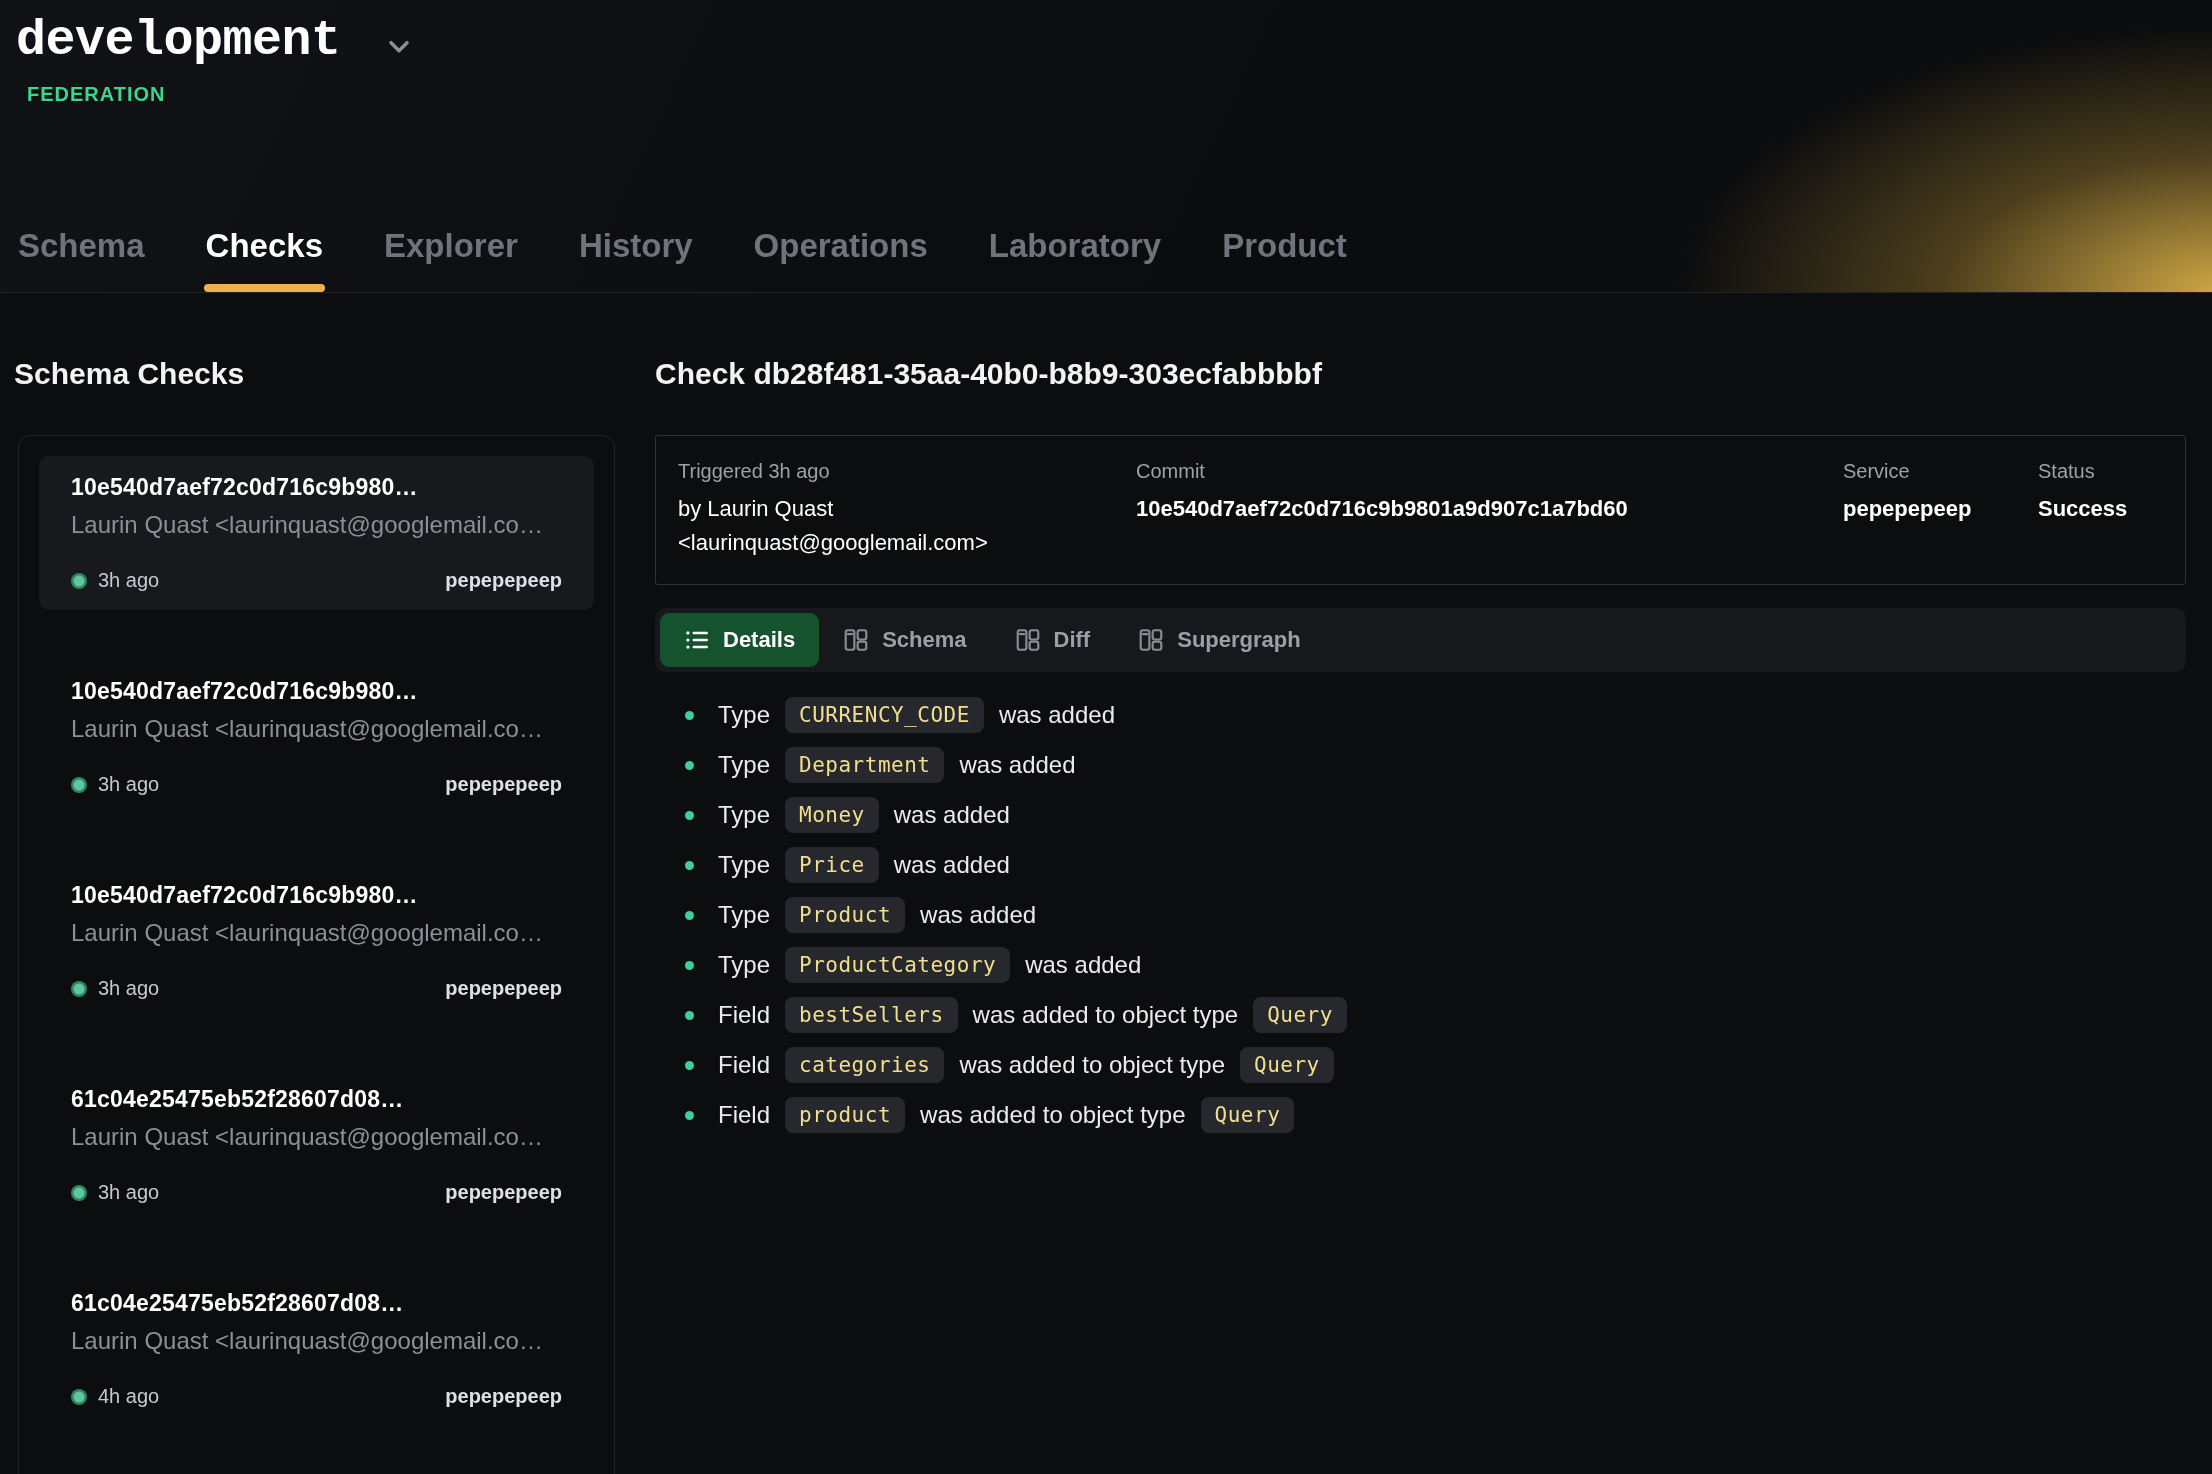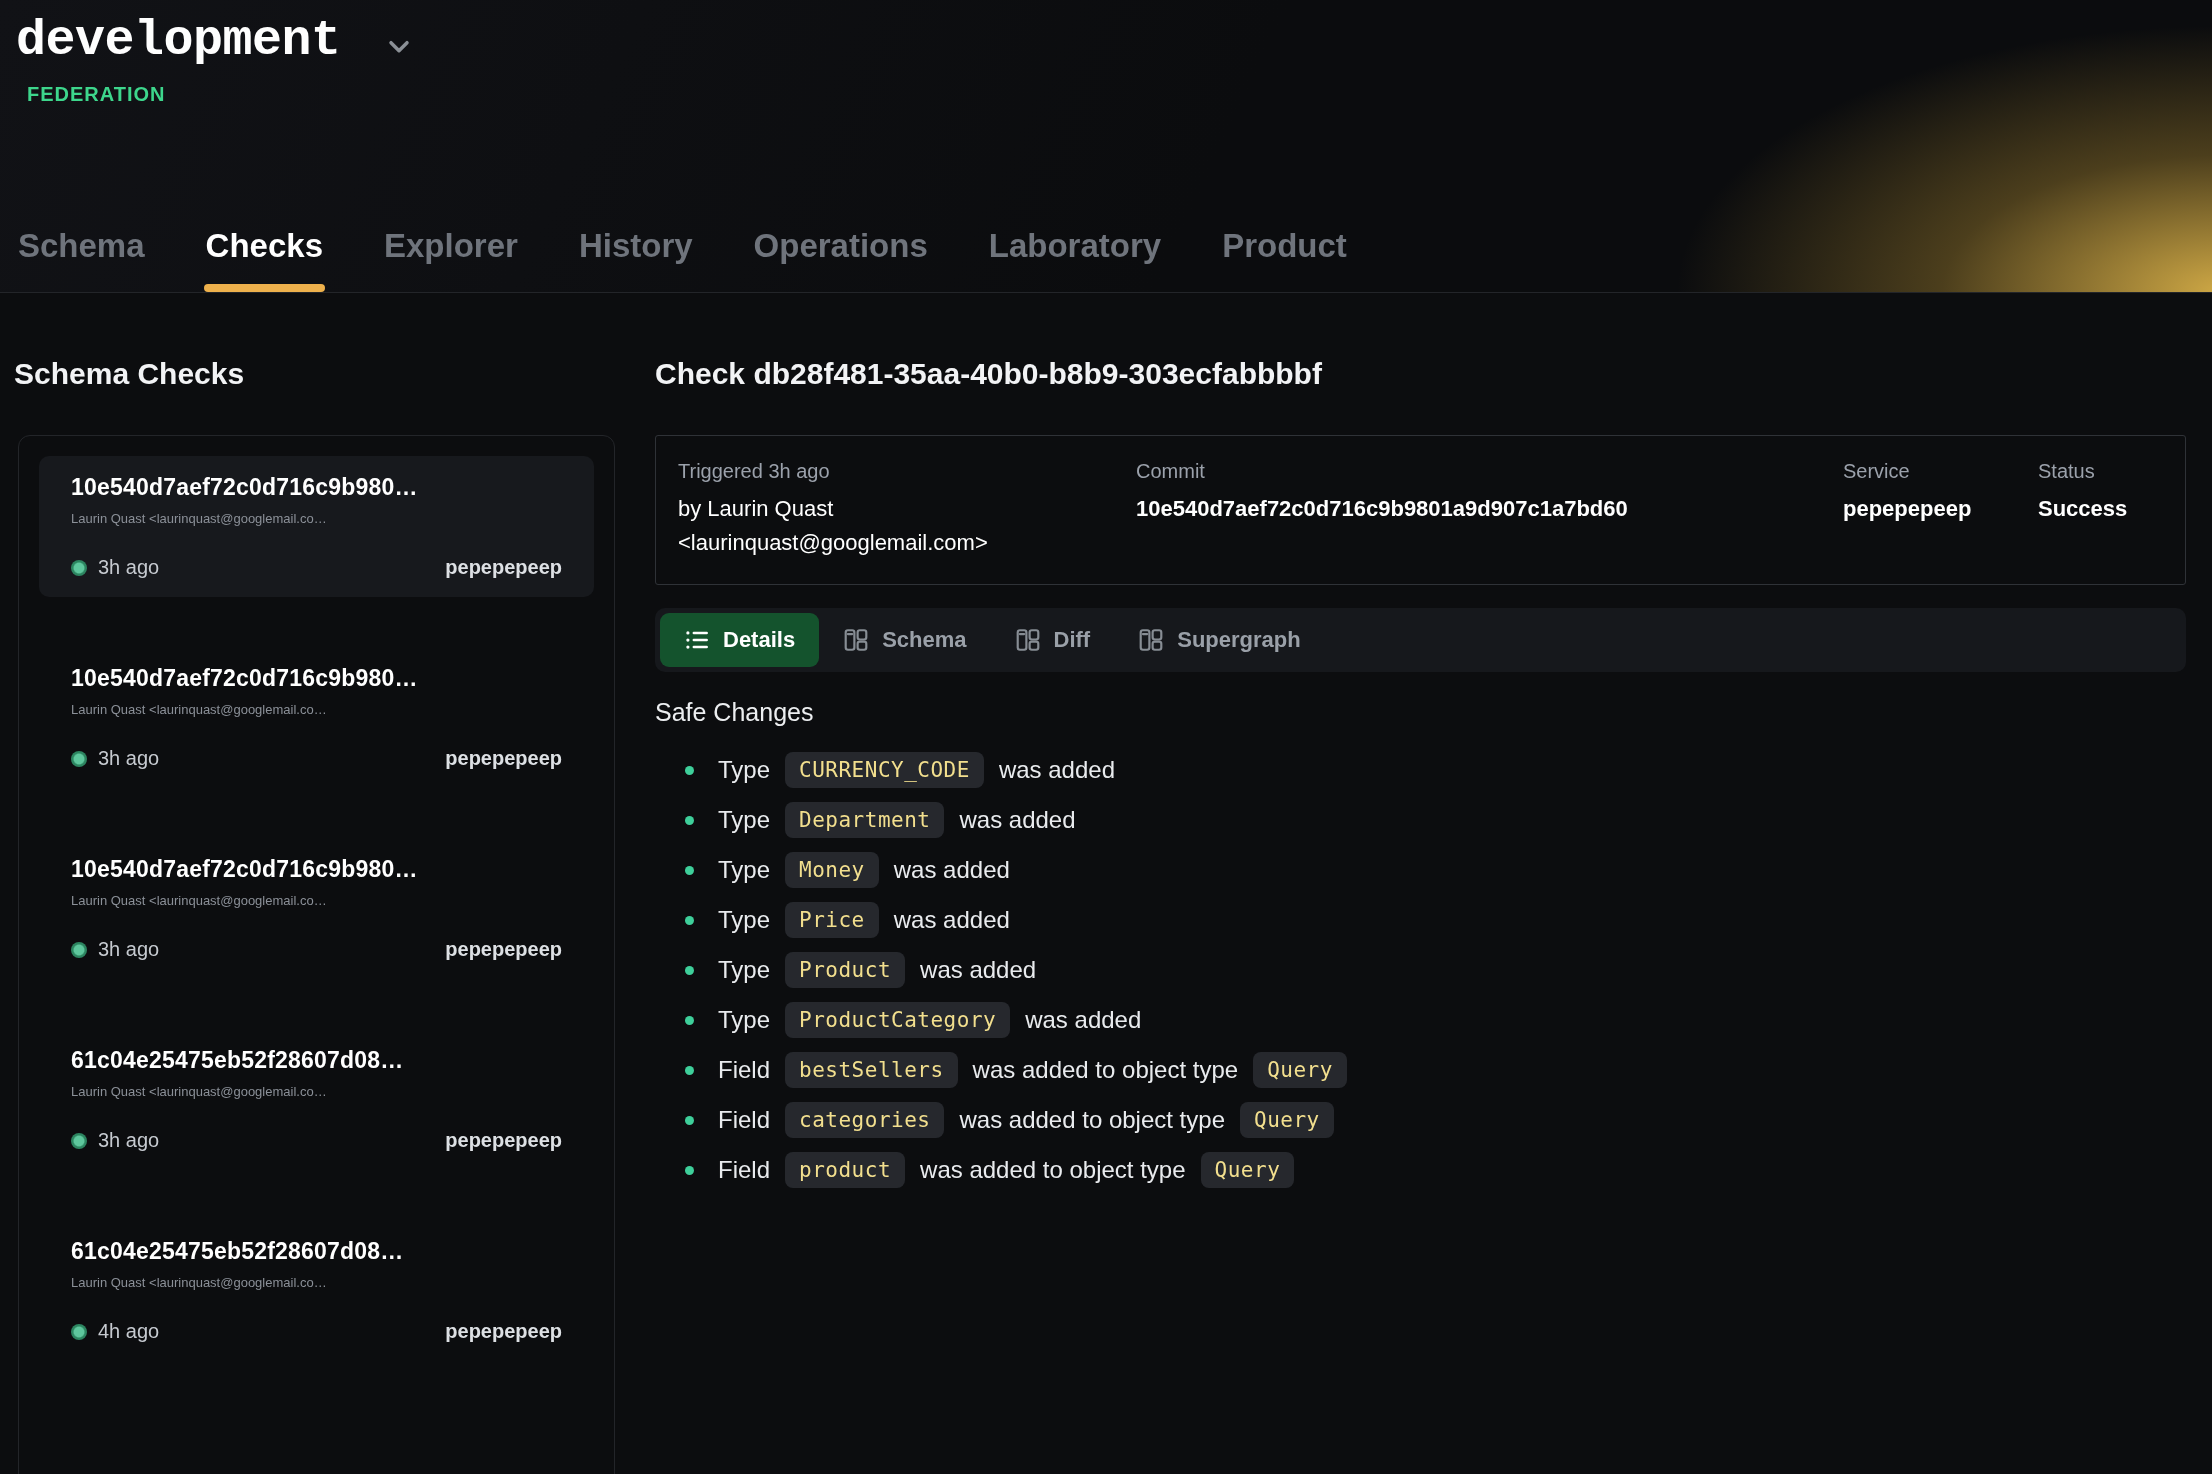--- a/index.html
+++ b/index.html
@@ -25,21 +25,21 @@
 
   
   .body{display:flex;align-items:flex-start;padding-top:64px;box-sizing:border-box;height:1181px;}
   aside{flex:none;width:655px;padding-left:14px;box-sizing:border-box;}
   .side-title{margin:0 0 44px 0;font-size:30px;font-weight:700;color:#f2f3f5;}
   .checks-box{margin-left:4px;width:597px;box-sizing:border-box;border:1px solid #232529;border-radius:12px;
               padding:20px;height:1400px;}
   .check-item{border-radius:10px;padding:18px 32px;margin-bottom:50px;cursor:pointer;}
   .check-item.selected{background:#17191d;}
   .check-hash{font-size:23px;font-weight:700;color:#fff;letter-spacing:0.2px;white-space:nowrap;overflow:hidden;}
-  .check-author{margin-top:10px;font-size:13px;color:#8b9098;white-space:nowrap;overflow:hidden;}
+  .check-author{margin-top:10px;font-size:24px;color:#8b9098;white-space:nowrap;overflow:hidden;}
   .check-meta{display:flex;align-items:center;margin-top:30px;font-size:20px;color:#c6cad0;}
   .dot{flex:none;width:16px;height:16px;border-radius:50%;margin-right:11px;
        background:radial-gradient(circle at 50% 50%, #5ec79d 0 42%, #2c8560 54% 100%);}
   .check-svc{margin-left:auto;font-weight:700;color:#dde0e4;}
 
   main{flex:1;padding-right:26px;}
   .main-title{margin:0 0 44px 0;font-size:30px;font-weight:700;color:#f2f3f5;}
 
   
   .summary{box-sizing:border-box;border:1px solid #2f3237;border-radius:3px;padding:22px 22px 26px 22px;
@@ -247,21 +247,20 @@
                 <rect x="2.5" y="3" width="8" height="18" rx="2"></rect>
                 <path d="M4.5 6.5h4"></path>
                 <rect x="13.5" y="3" width="8" height="8.5" rx="2"></rect>
                 <rect x="13.5" y="13.5" width="8" height="7.5" rx="2"></rect>
               </svg>
             </span>
             <span>Supergraph</span>
           </button>
         </div>
 
-      <h3 class="section-title">Safe Changes</h3>
 
       <div class="changes">
 
           <div class="change-row">
             <span class="bullet"></span>
             <span>Type</span>
             <span class="chip">CURRENCY_CODE</span>
             <span>was added</span>
 
           </div>

